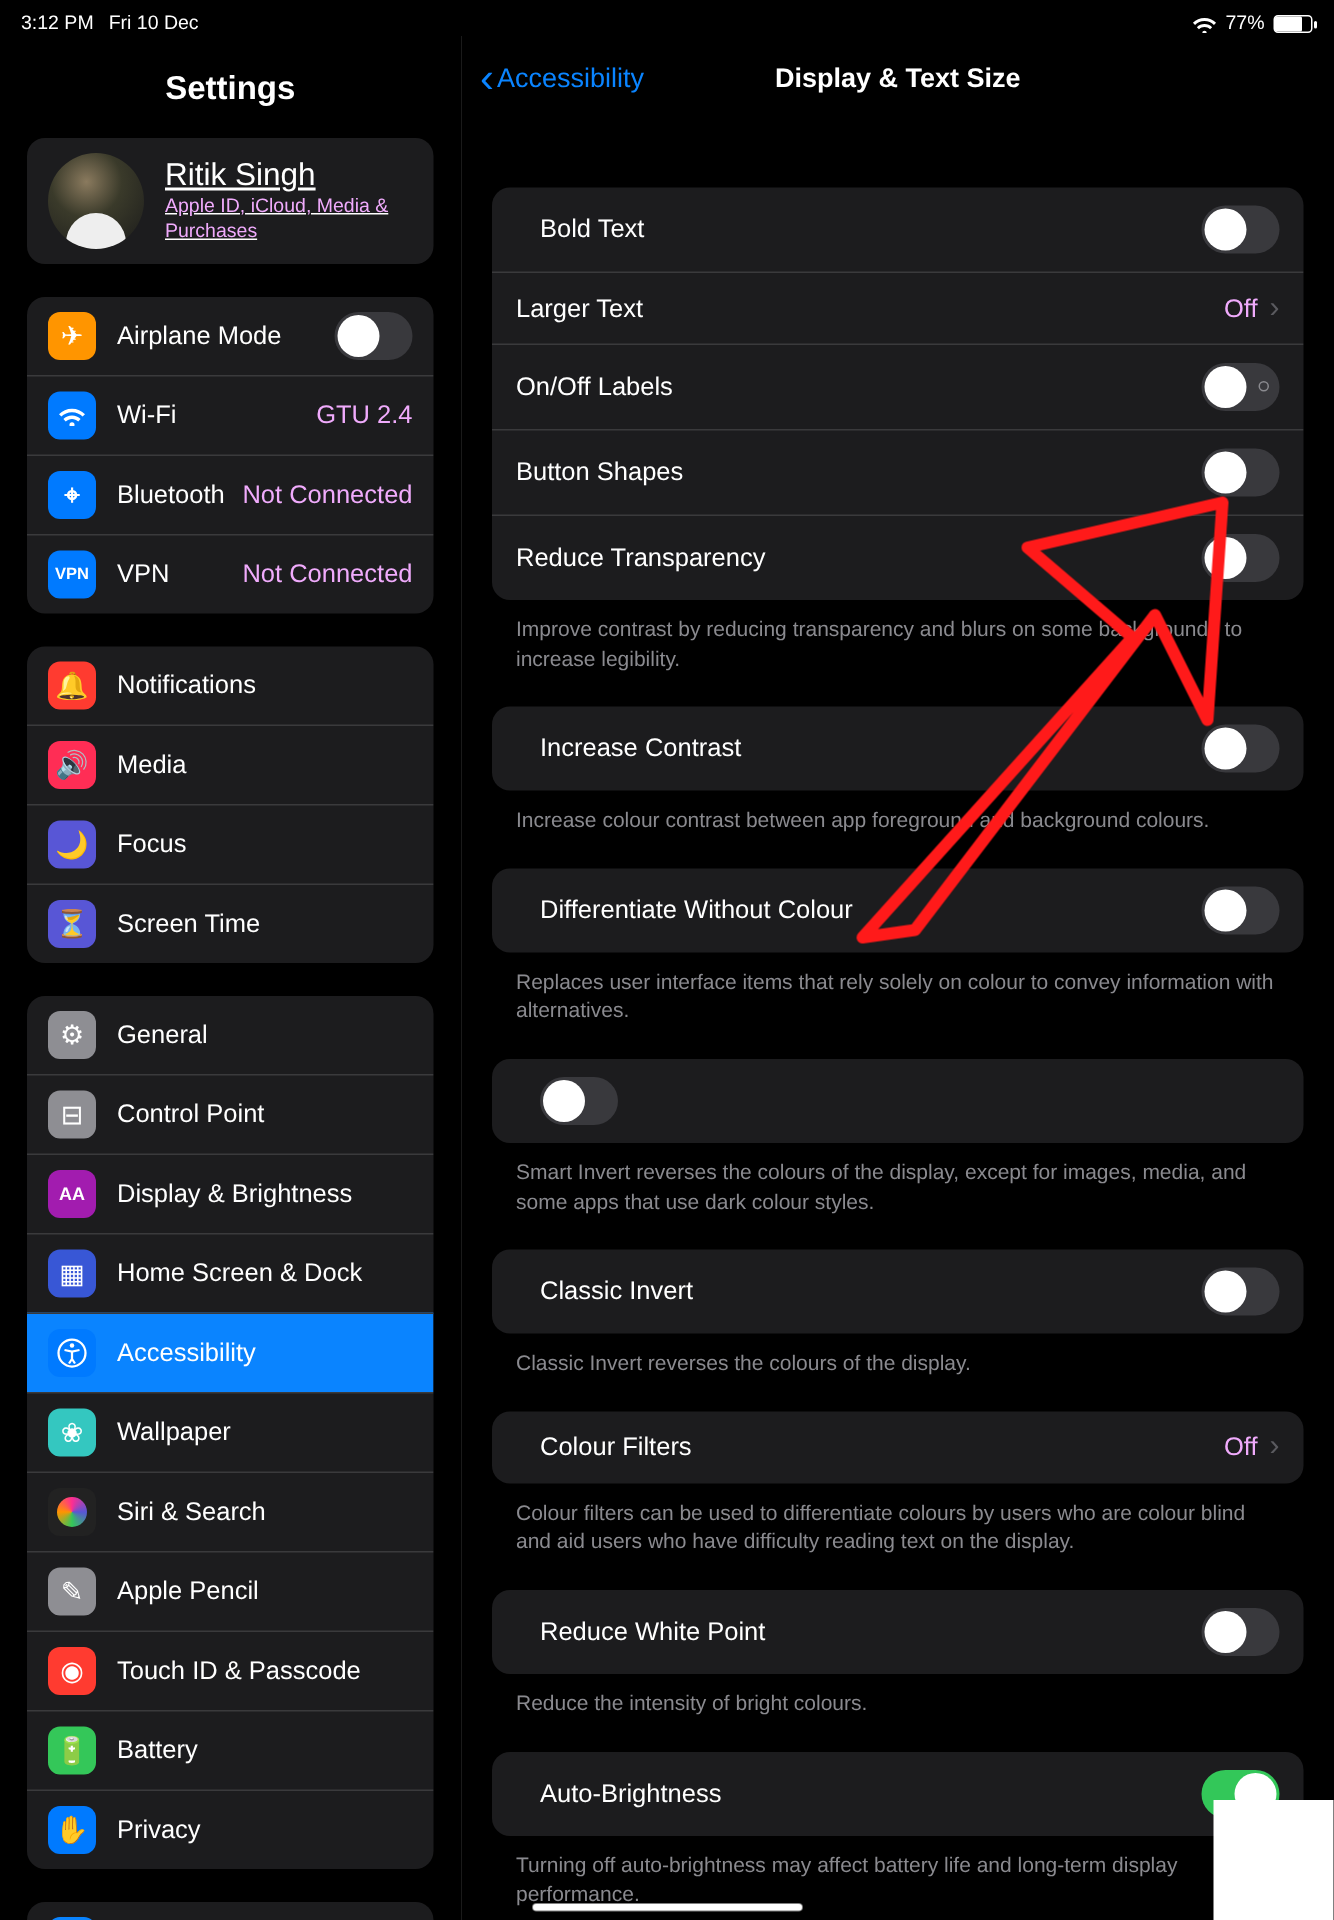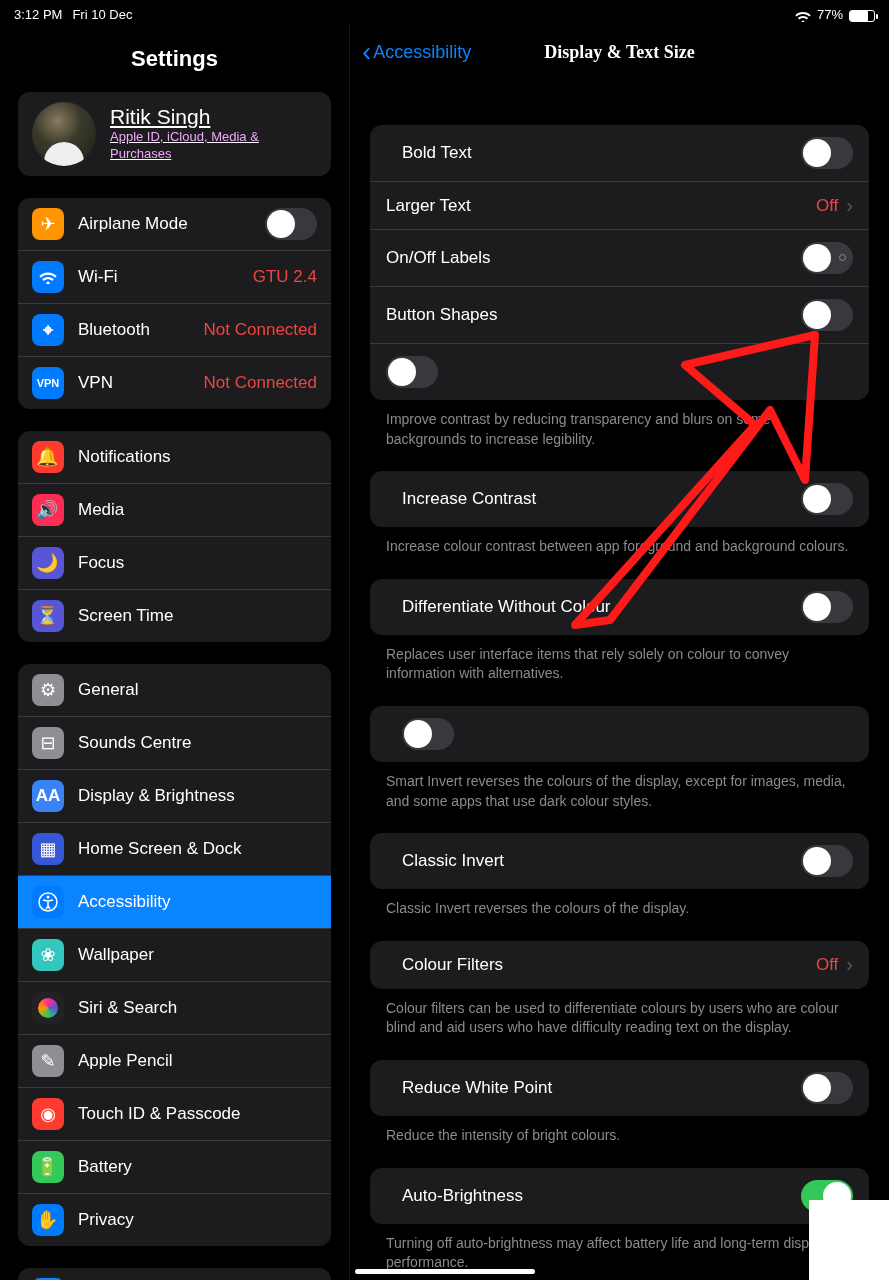--- a/index.html
+++ b/index.html
@@ -26,21 +26,21 @@
 .status-left { display: flex; gap: 10px; }
 .status-right { display: flex; align-items: flex-end; gap: 6px; }
 .wifi-icon { width: 16px; height: 12px; }
 .battery-icon { width: 26px; height: 12px; border: 1.5px solid #fff; border-radius: 3px; position: relative; }
 .battery-icon::after { content: ""; position: absolute; right: -4px; top: 3px; width: 2px; height: 5px; background: #fff; border-radius: 1px; }
 .battery-fill { height: 100%; width: 77%; background: #fff; border-radius: 1px; }
 
 .main { flex: 1; display: flex; overflow: hidden; }
 
 .sidebar {
-  width: 350px;
+  width: 308px;
   background: #000;
   overflow-y: auto;
   border-right: 1px solid #1a1a1a;
 }
 .sidebar::-webkit-scrollbar { width: 0; }
 .sidebar-title {
   font-size: 22px;
   font-weight: 700;
   text-align: center;
   padding: 22px 0 20px;
@@ -81,21 +81,21 @@
 .profile-text .name { font-size: 21px; font-weight: 500; }
 .profile-text .sub { font-size: 13px; color: #f0abfc; line-height: 1.3; }
 
 .app-icon {
   width: 32px; height: 32px; border-radius: 8px;
   flex-shrink: 0; margin-right: 14px;
   display: flex; align-items: center; justify-content: center;
   font-size: 18px;
 }
 .row-label { font-size: 17px; flex: 1; }
-.row-tail { color: #ef4444; font-size: 17px; margin-left: 8px; }
+.row-tail { color: #f0abfc; font-size: 17px; margin-left: 8px; }
 .chev { color: #5a5a5f; font-size: 20px; margin-left: 8px; font-weight: 300; }
 
 .switch {
   width: 52px; height: 32px; border-radius: 16px;
   background: #39393d; position: relative; flex-shrink: 0;
 }
 .switch.on { background: #33c759; }
 .switch-knob {
   width: 28px; height: 28px; border-radius: 50%;
   background: #fff; position: absolute; top: 2px; left: 2px;
@@ -121,21 +121,20 @@
   font-size: 18px;
   display: flex;
   align-items: center;
   position: absolute;
   left: 12px;
 }
 .back-chev { font-size: 28px; font-weight: 300; margin-right: 2px; line-height: 0.8; }
 .detail-title {
   font-size: 18px; font-weight: 600;
   margin: 0 auto;
-  font-family: Liberation Serif, serif;
 }
 .dsection {
   background: #1c1c1e;
   border-radius: 12px;
   margin: 0 20px;
   overflow: hidden;
 }
 .drow {
   display: flex;
   align-items: center;
@@ -260,24 +259,24 @@
       </div>
     </div>
 
     <div class="section">
       <div class="row">
         <div class="app-icon" style="background:#8e8e93">⚙</div>
         <div class="row-label">General</div>
       </div>
       <div class="row">
         <div class="app-icon" style="background:#8e8e93">⊟</div>
-        <div class="row-label">Sounds Centre</div>
-      </div>
-      <div class="row">
-        <div class="app-icon" style="background:#3b82f6;color:#fff;font-size:17px;font-weight:700">AA</div>
+        <div class="row-label">Control Point</div>
+      </div>
+      <div class="row">
+        <div class="app-icon" style="background:#a21caf;color:#fff;font-size:12px;font-weight:700">AA</div>
         <div class="row-label">Display &amp; Brightness</div>
       </div>
       <div class="row">
         <div class="app-icon" style="background:#3857d6">▦</div>
         <div class="row-label">Home Screen &amp; Dock</div>
       </div>
       <div class="row selected">
         <div class="app-icon" style="background:#007aff">
             <svg width="20" height="20" viewBox="0 0 20 20">
               <circle cx="10" cy="10" r="9" fill="none" stroke="#fff" stroke-width="1.5"></circle>
@@ -353,20 +352,21 @@
             <div class="switch-label-indicator"></div>
           </div>
       </div>
       <div class="drow">
         <div class="dlabel">Button Shapes</div>
         <div class="switch">
             <div class="switch-knob"></div>
           </div>
       </div>
       <div class="drow">
+        <div class="dlabel">Reduce Transparency</div>
         <div class="switch">
             <div class="switch-knob"></div>
           </div>
       </div>
     </div>
     <div class="footer-text">Improve contrast by reducing transparency and blurs on some backgrounds to increase legibility.</div>
 
     <div class="dsection">
       <div class="drow">
         <div class="dlabel">Increase Contrast</div>

